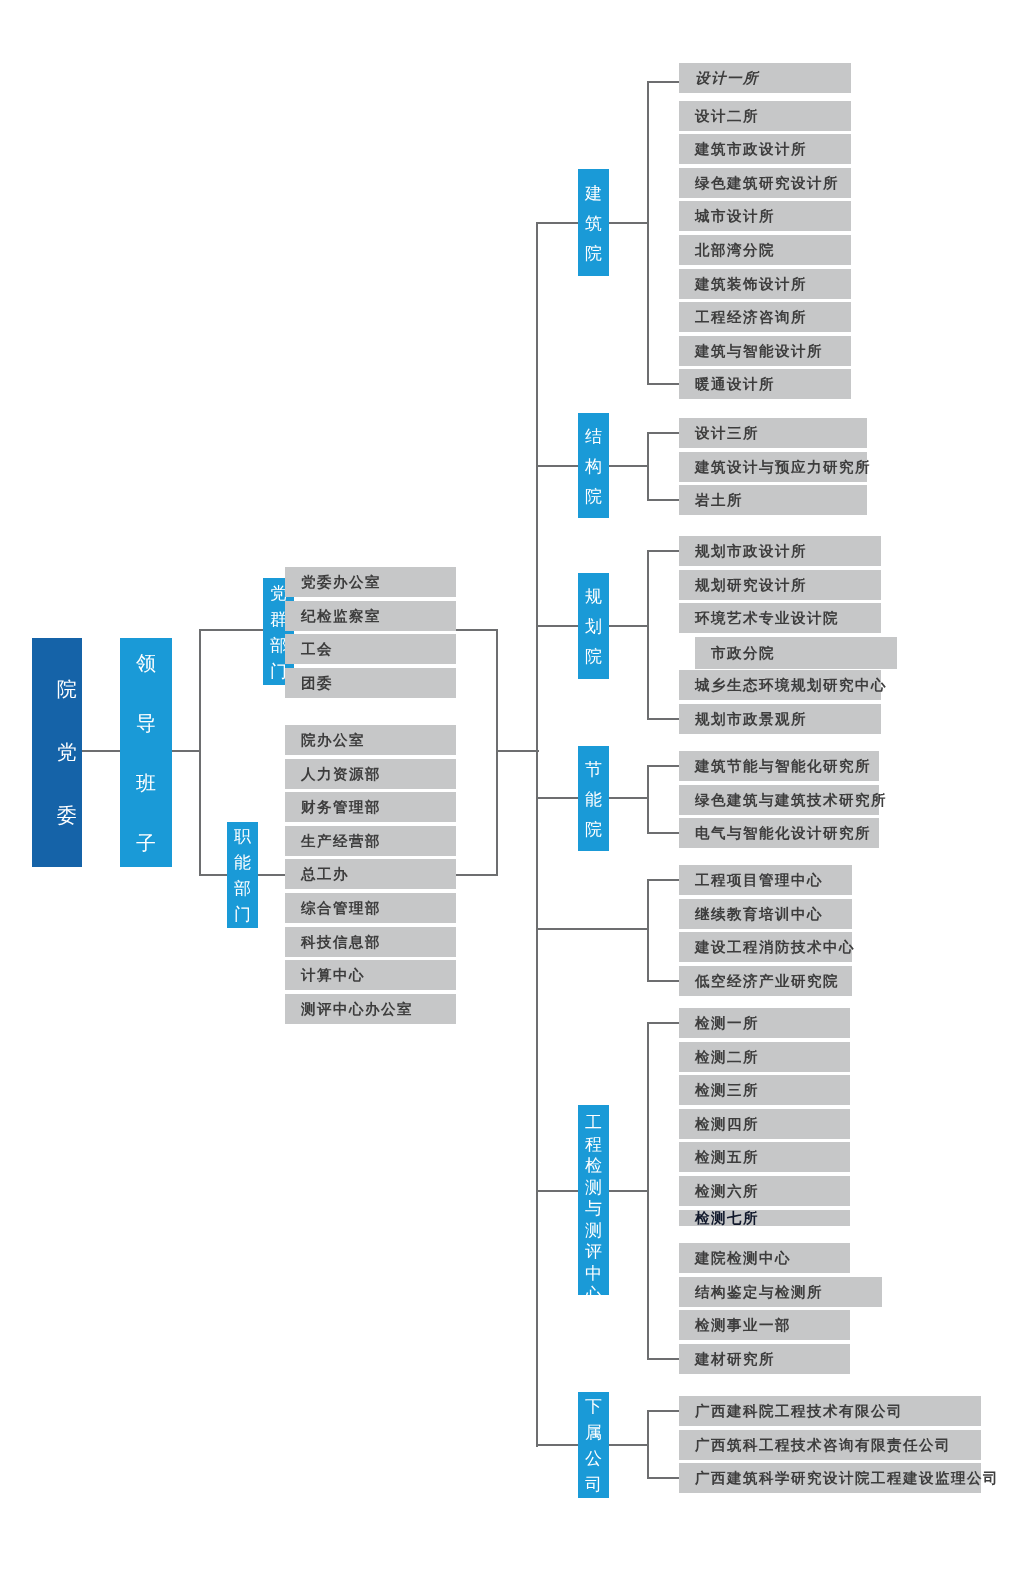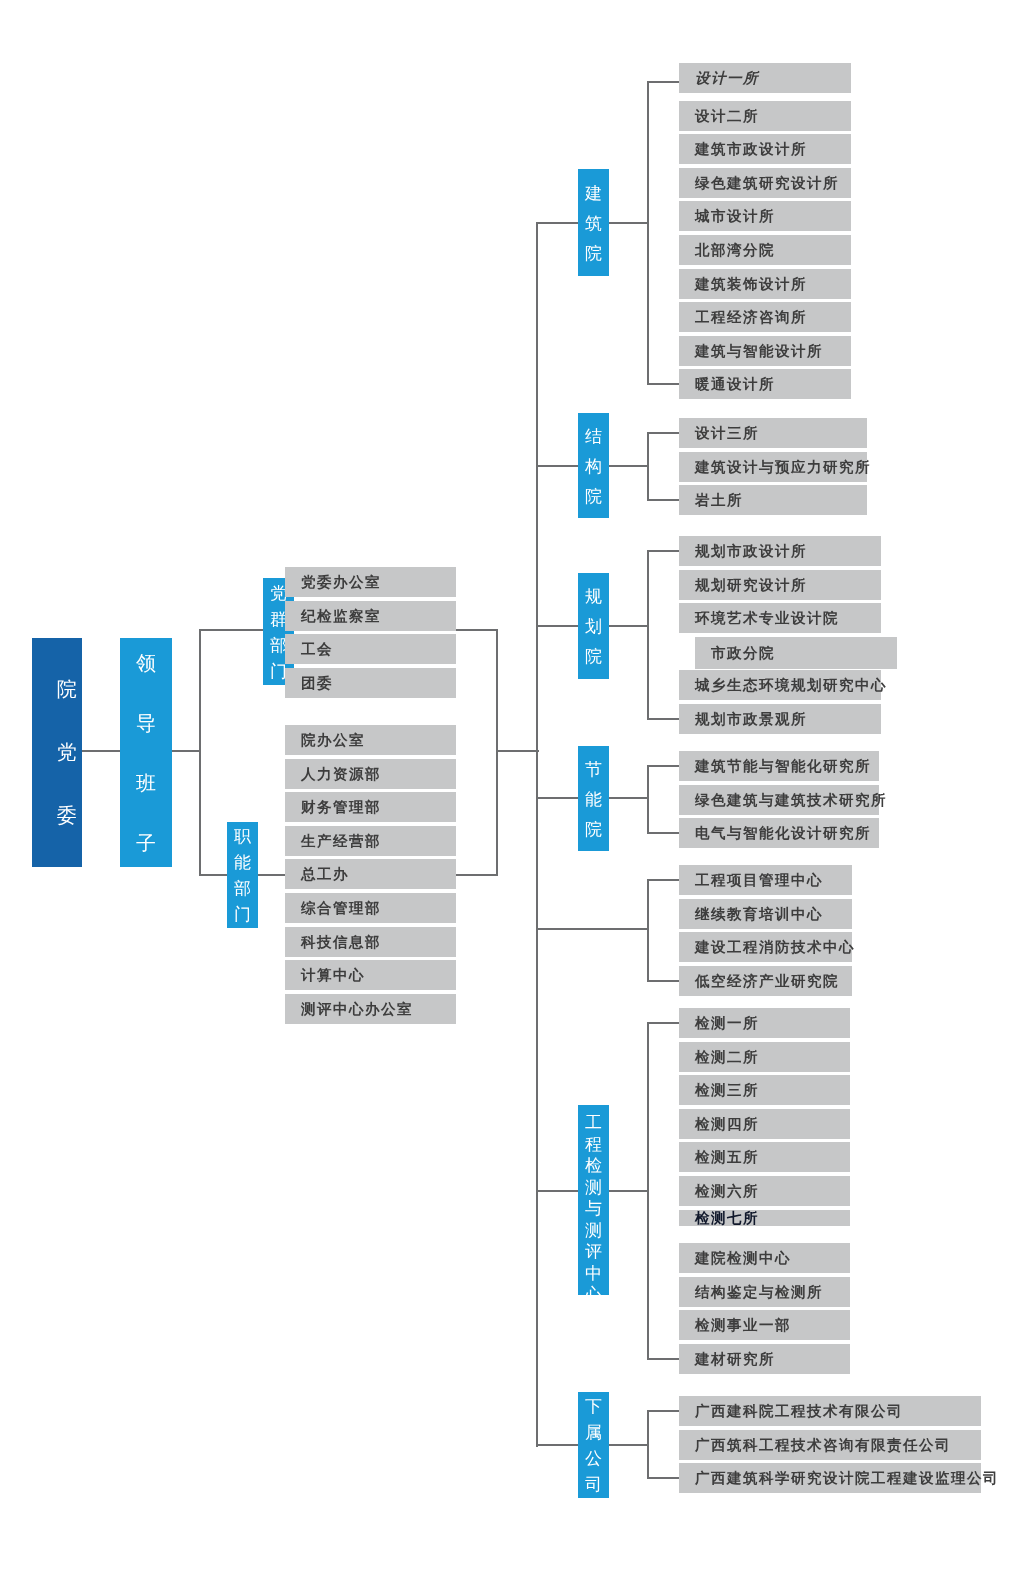--- a/index.html
+++ b/index.html
@@ -156,21 +156,21 @@
         <span class="vtext" style="font-size: 17px; line-height: 21.5px;">工程检测与测评中心</span>
       </div>
       <div class="gray-box" style="left: 679px; top: 1008px; width: 171px; height: 30px; background: rgb(198, 199, 200); color: rgb(61, 61, 61);">检测一所</div>
       <div class="gray-box" style="left: 679px; top: 1042px; width: 171px; height: 30px; background: rgb(198, 199, 200); color: rgb(61, 61, 61);">检测二所</div>
       <div class="gray-box" style="left: 679px; top: 1075px; width: 171px; height: 30px; background: rgb(198, 199, 200); color: rgb(61, 61, 61);">检测三所</div>
       <div class="gray-box" style="left: 679px; top: 1109px; width: 171px; height: 30px; background: rgb(198, 199, 200); color: rgb(61, 61, 61);">检测四所</div>
       <div class="gray-box" style="left: 679px; top: 1142px; width: 171px; height: 30px; background: rgb(198, 199, 200); color: rgb(61, 61, 61);">检测五所</div>
       <div class="gray-box" style="left: 679px; top: 1176px; width: 171px; height: 30px; background: rgb(198, 199, 200); color: rgb(61, 61, 61);">检测六所</div>
       <div class="gray-box" style="left: 679px; top: 1210px; width: 171px; height: 16px; background: rgb(198, 199, 200); color: #0f172a;">检测七所</div>
       <div class="gray-box" style="left: 679px; top: 1243px; width: 171px; height: 30px; background: rgb(198, 199, 200); color: rgb(61, 61, 61);">建院检测中心</div>
-      <div class="gray-box" style="left: 679px; top: 1277px; width: 171px; height: 30px; background: rgb(198, 199, 200); color: rgb(61, 61, 61);">结构鉴定与检测所</div>
+      <div class="gray-box" style="left: 679px; top: 1277px; width: 203px; height: 30px; background: rgb(198, 199, 200); color: rgb(61, 61, 61);">结构鉴定与检测所</div>
       <div class="gray-box" style="left: 679px; top: 1310px; width: 171px; height: 30px; background: rgb(198, 199, 200); color: rgb(61, 61, 61);">检测事业一部</div>
       <div class="gray-box" style="left: 679px; top: 1344px; width: 171px; height: 30px; background: rgb(198, 199, 200); color: rgb(61, 61, 61);">建材研究所</div>
       <div class="blue-box" style="left: 578px; top: 1392px; width: 31px; height: 106px; background: rgb(26, 154, 215);">
         <span class="vtext" style="font-size: 17px; line-height: 26px;">下属公司</span>
       </div>
       <div class="gray-box" style="left: 679px; top: 1396px; width: 302px; height: 30px; background: rgb(198, 199, 200); color: rgb(61, 61, 61);">广西建科院工程技术有限公司</div>
       <div class="gray-box" style="left: 679px; top: 1430px; width: 302px; height: 30px; background: rgb(198, 199, 200); color: rgb(61, 61, 61);">广西筑科工程技术咨询有限责任公司</div>
       <div class="gray-box" style="left: 679px; top: 1463px; width: 302px; height: 30px; background: rgb(198, 199, 200); color: rgb(61, 61, 61);">广西建筑科学研究设计院工程建设监理公司</div>
     </div>
 </div>

